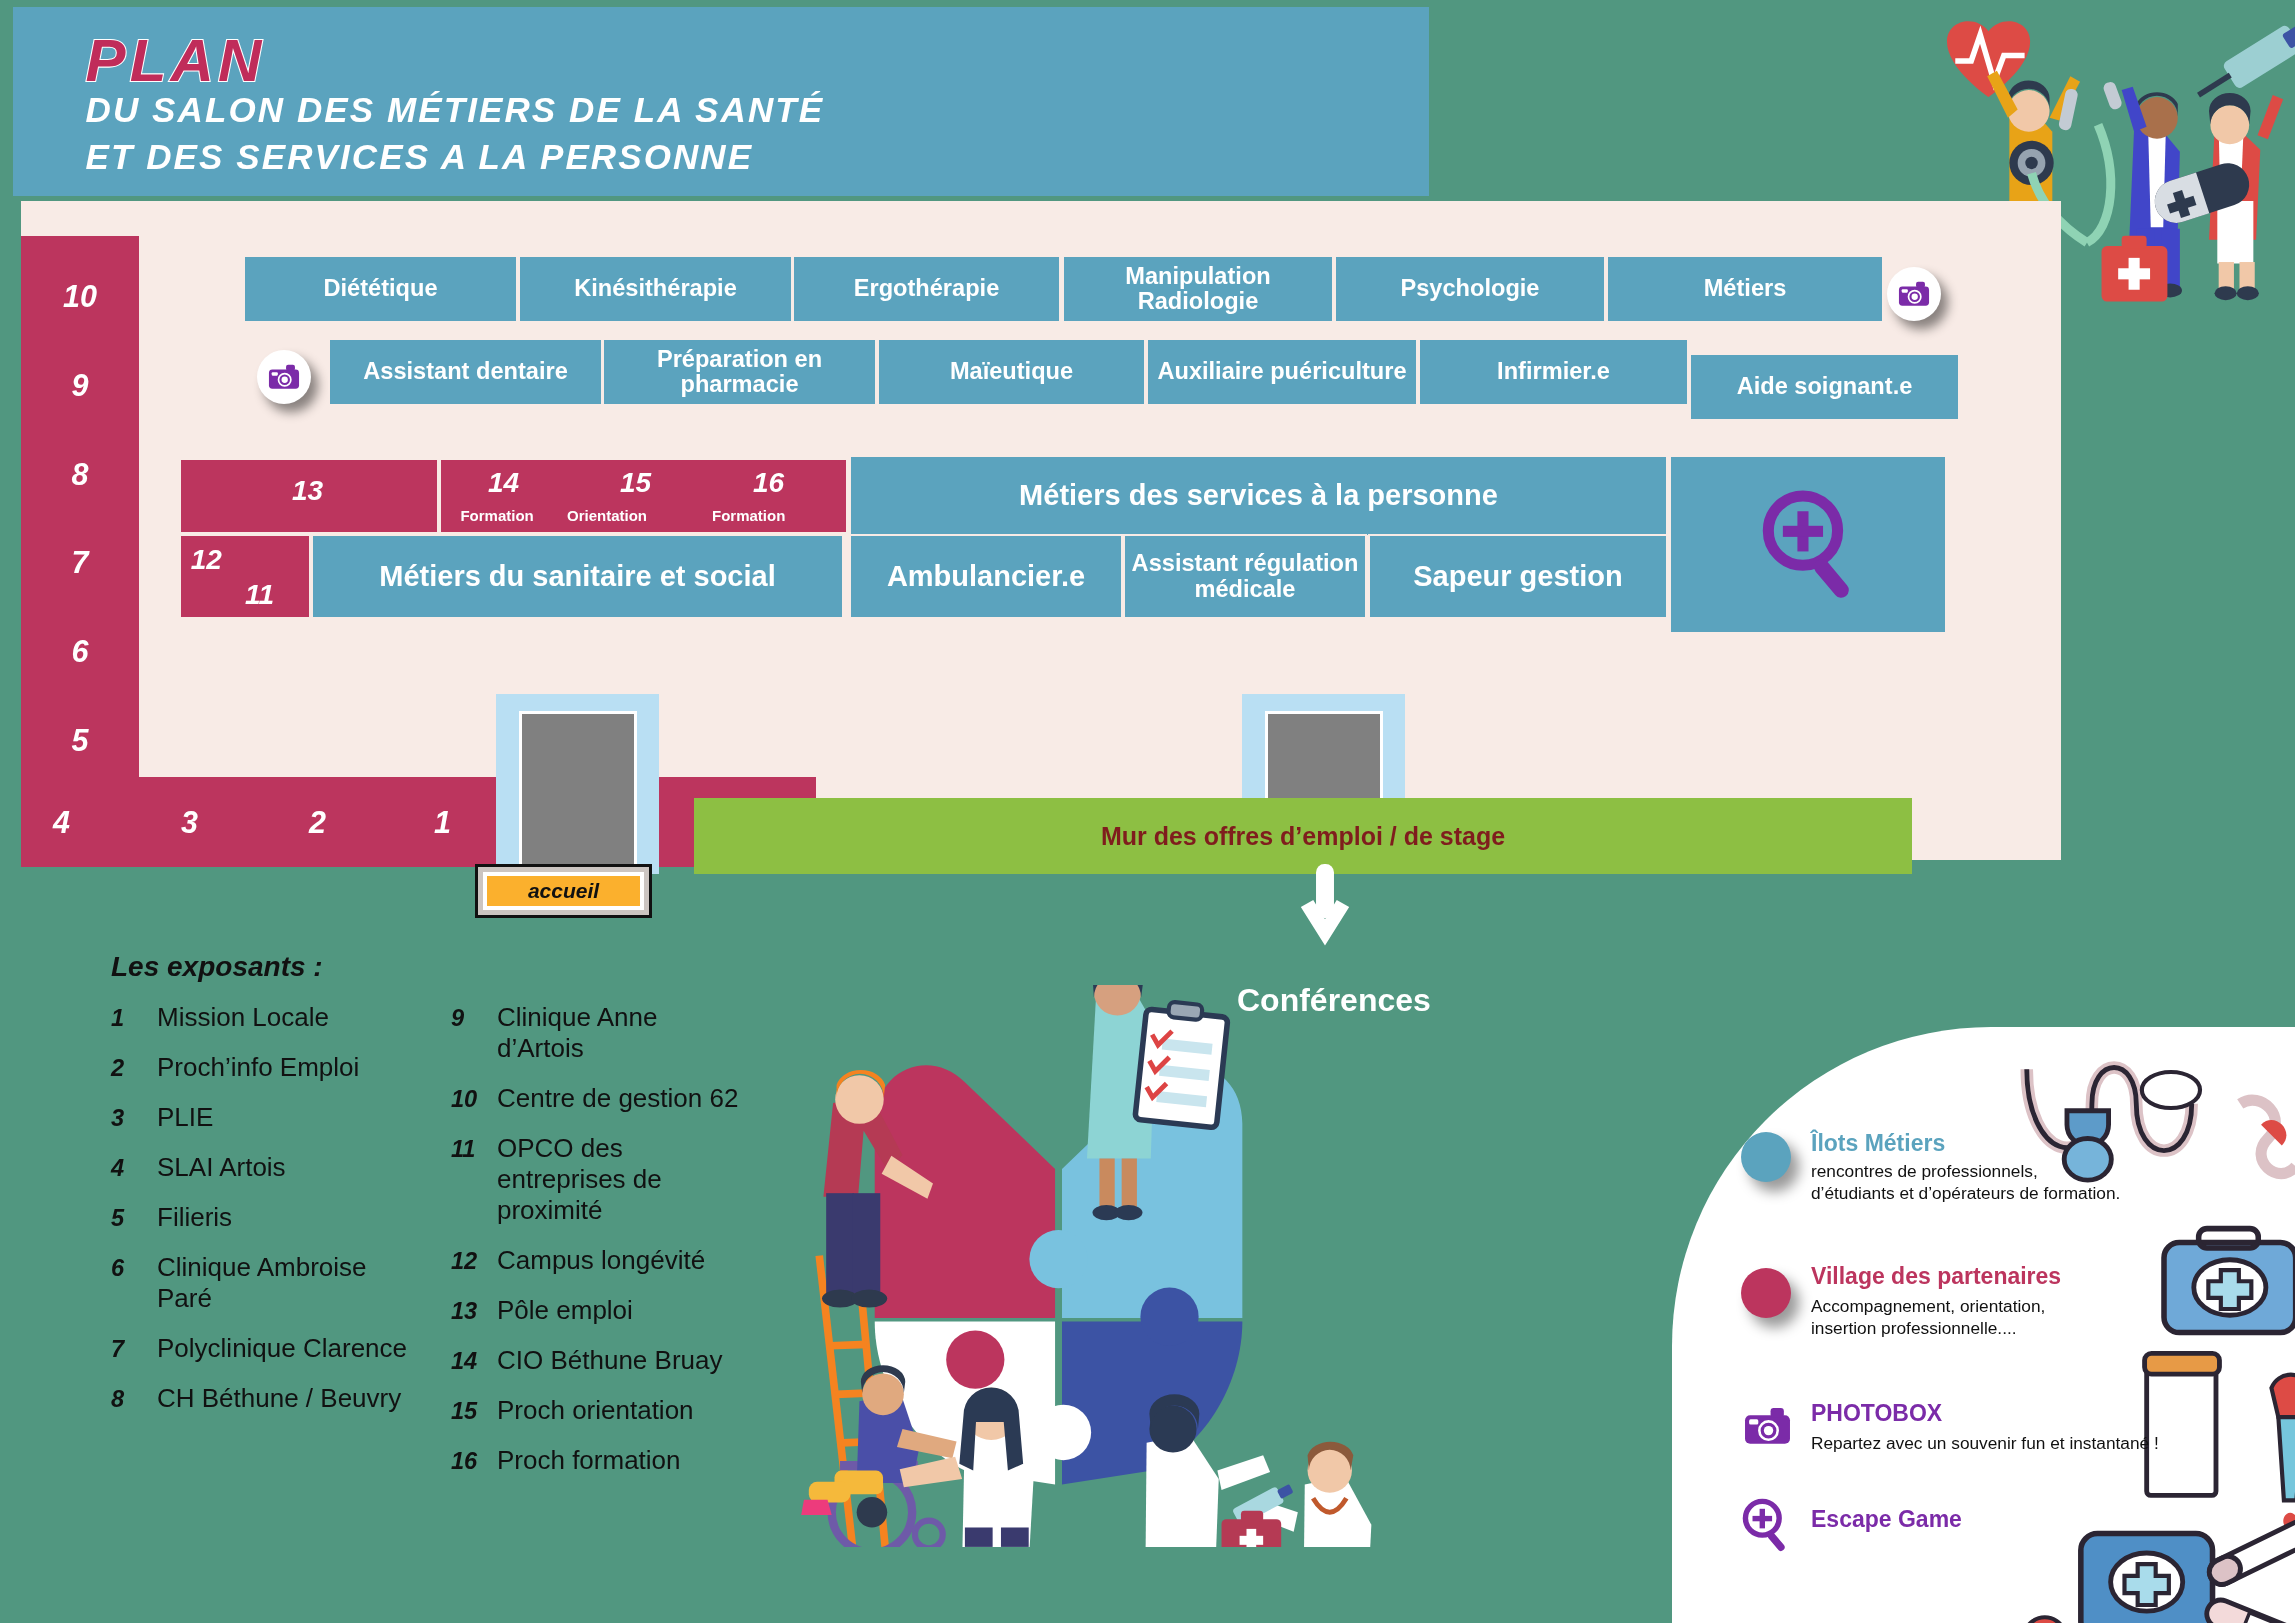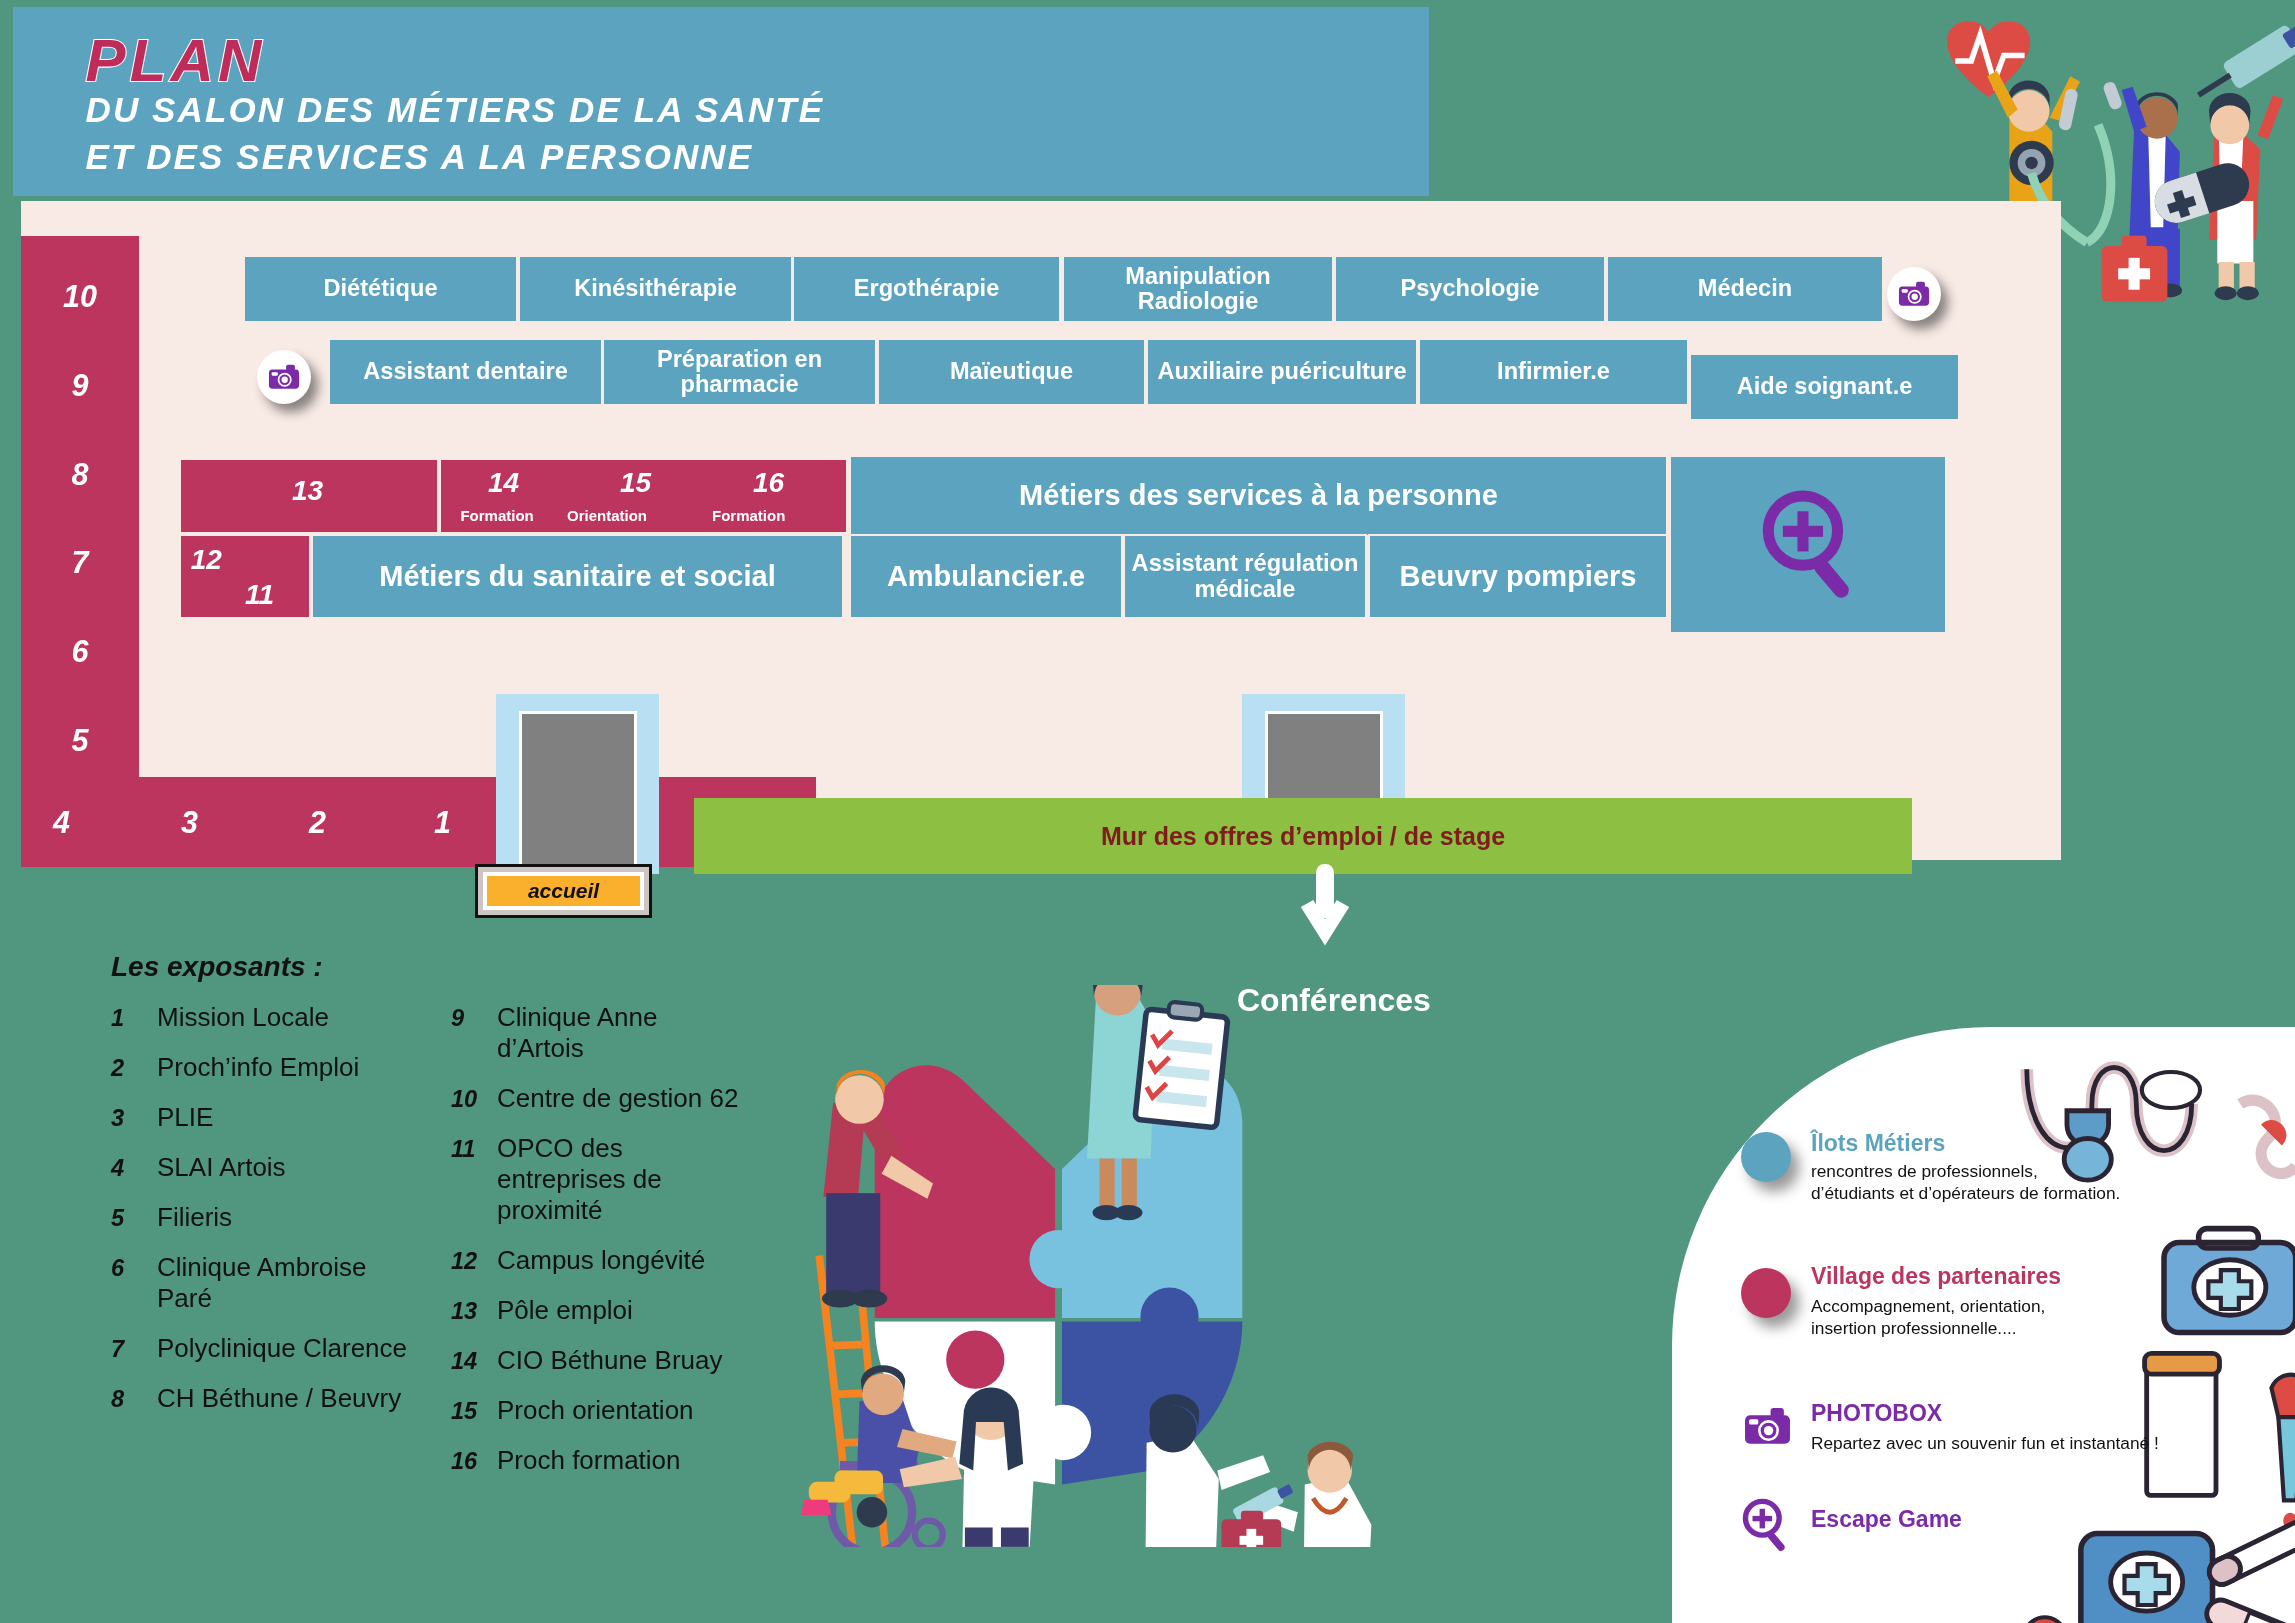--- a/index.html
+++ b/index.html
@@ -243,21 +243,21 @@
   <div class="booth" style="left:792px; top:255px; width:269px; height:68px;">
     <span>Ergothérapie</span>
   </div>
   <div class="booth" style="left:1062px; top:255px; width:272px; height:68px;">
     <span>Manipulation Radiologie</span>
   </div>
   <div class="booth" style="left:1334px; top:255px; width:272px; height:68px;">
     <span>Psychologie</span>
   </div>
   <div class="booth" style="left:1606px; top:255px; width:278px; height:68px;">
-    <span>Médecin</span>
+    <span>Métiers</span>
   </div>
 
   <div class="photo-chip" style="left:1887px; top:267px;">
     <svg width="32" height="26" viewBox="0 0 46 38">
       <rect x="1" y="8" width="44" height="28" rx="5" fill="#7B2BA8"></rect>
       <rect x="26" y="1" width="13" height="9" rx="3" fill="#7B2BA8"></rect>
       <rect x="5" y="12" width="9" height="5" rx="1.5" fill="#fff"></rect>
       <circle cx="24" cy="23" r="9" fill="none" stroke="#fff" stroke-width="2.5"></circle>
       <circle cx="24" cy="23" r="4.6" fill="#fff"></circle>
     </svg>
@@ -323,21 +323,21 @@
   <div class="booth big" style="left:311px; top:534px; width:533px; height:85px;">
     <span>Métiers du sanitaire et social</span>
   </div>
   <div class="booth big" style="left:849px; top:534px; width:274px; height:85px;">
     <span>Ambulancier.e</span>
   </div>
   <div class="booth" style="left:1123px; top:534px; width:244px; height:85px;">
     <span>Assistant régulation médicale</span>
   </div>
   <div class="booth big" style="left:1368px; top:534px; width:300px; height:85px;">
-    <span>Beuvry pompiers</span>
+    <span>Sapeur gestion</span>
   </div>
 
   <div class="pillar-outer" style="left:496px; top:694px; width:163px; height:180px;"></div>
   <div class="pillar-inner" style="left:519px; top:711px; width:118px; height:163px;"></div>
 
   <div class="pillar-outer" style="left:1242px; top:694px; width:163px; height:180px;"></div>
   <div class="pillar-inner" style="left:1265px; top:711px; width:118px; height:163px;"></div>
 
   <div id="job-wall">
     <span>Mur des offres d’emploi / de stage</span>

